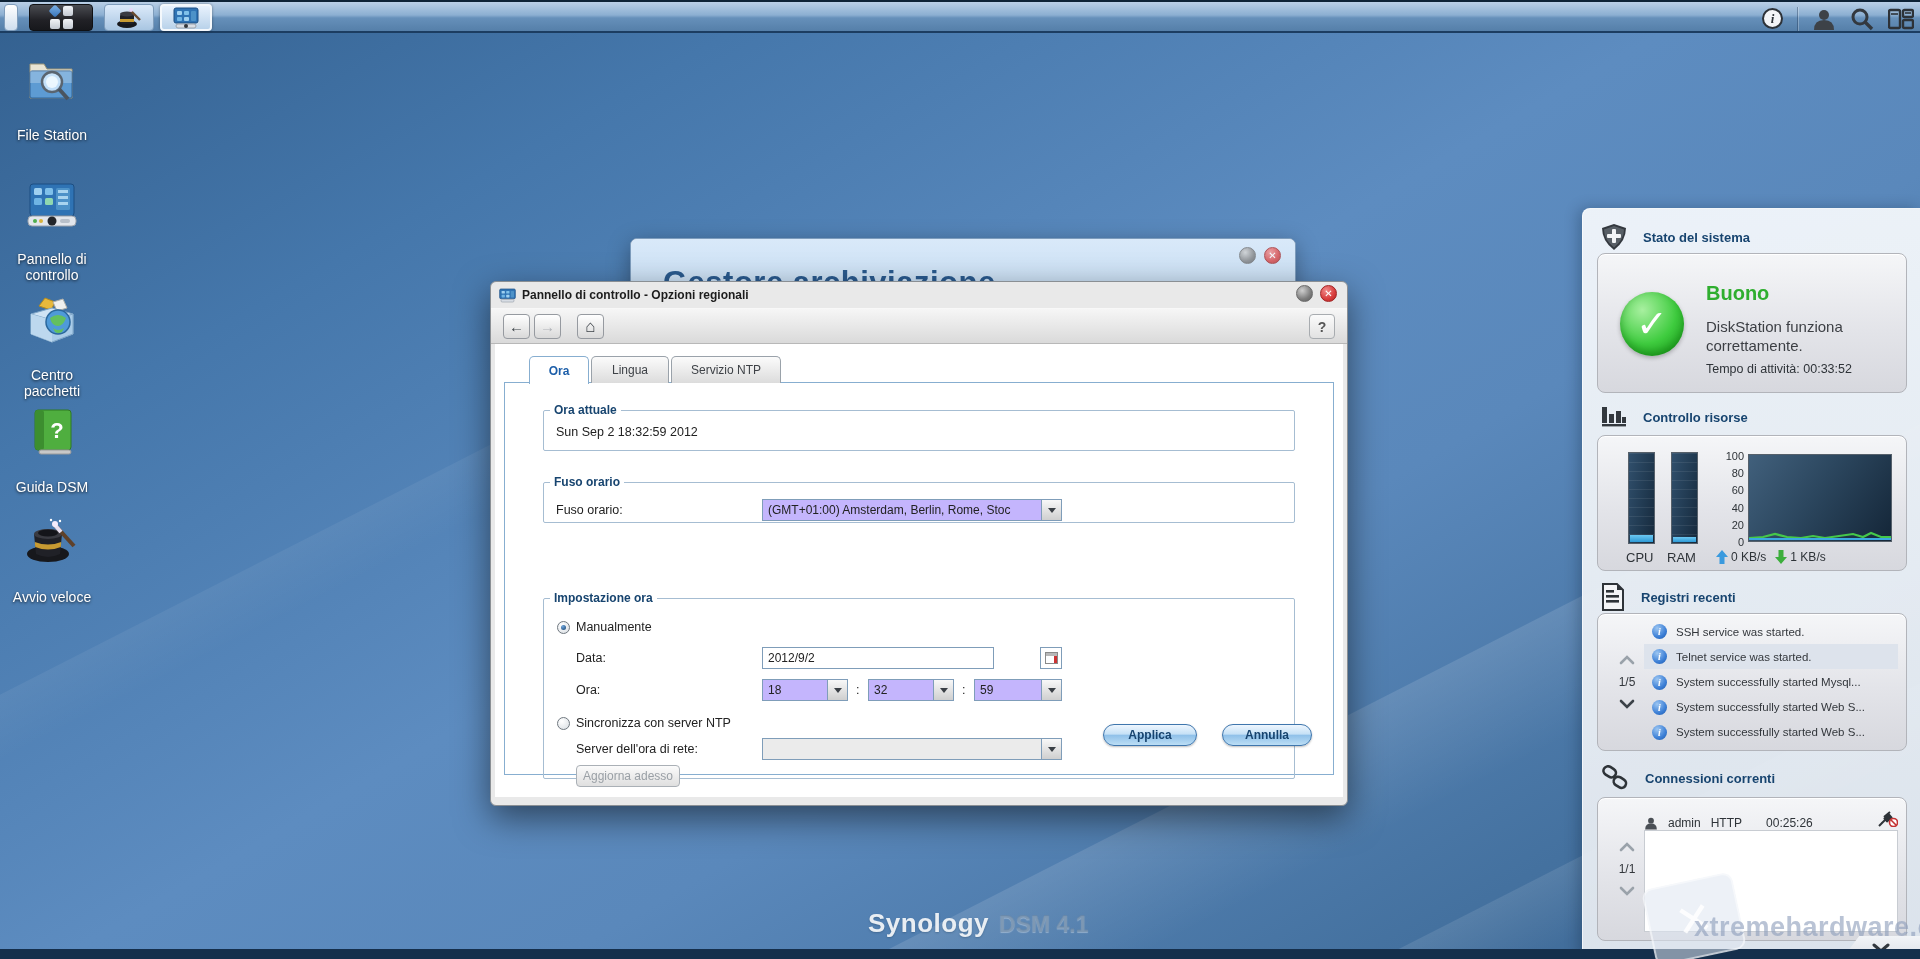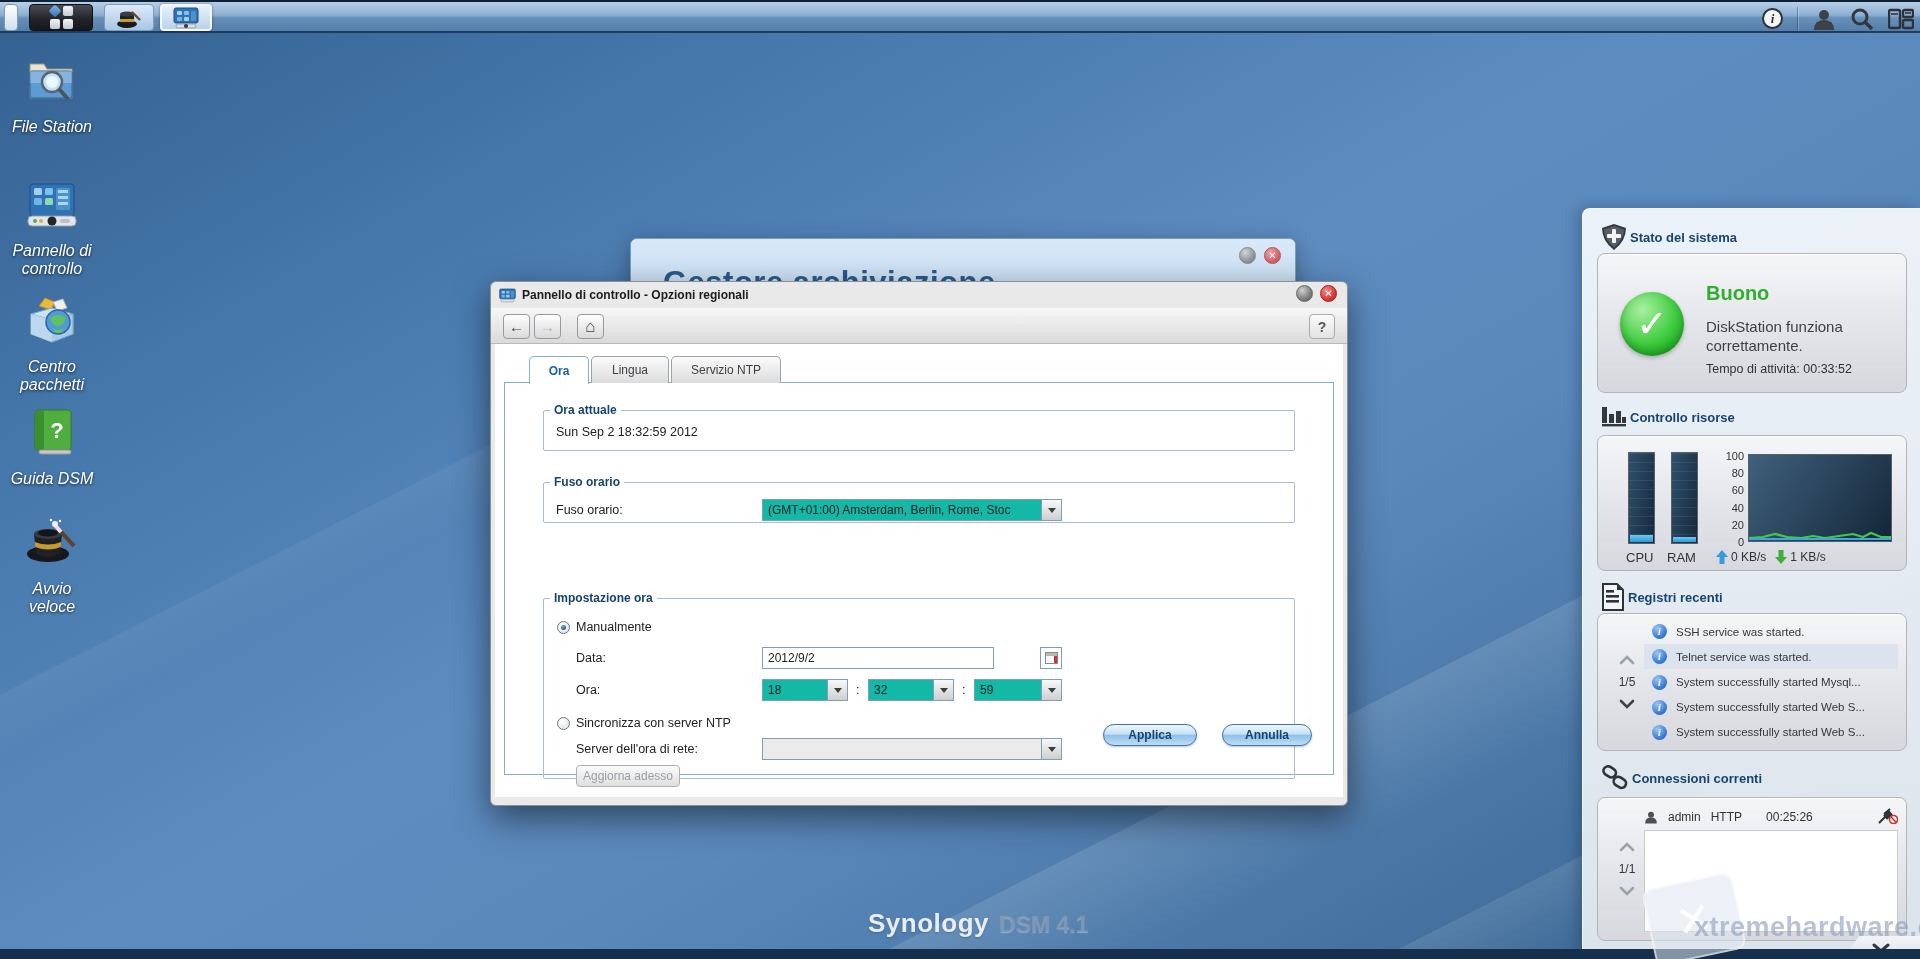--- a/index.html
+++ b/index.html
@@ -37,21 +37,21 @@
     box-shadow:0 0 3px rgba(0,0,0,0.4); display:flex; align-items:center; justify-content:center; }
   .tb-right { position:absolute; right:6px; top:0; height:33px; display:flex; align-items:center; gap:14px; }
   .tb-sep { width:1px; height:24px; background:rgba(20,40,70,0.35); box-shadow:1px 0 0 rgba(255,255,255,0.25); }
   .info-circle { width:21px; height:21px; border-radius:50%; background:#f3f5f8; border:2px solid #2d3238;
     color:#2d3238; font:bold italic 13px "Liberation Serif",serif; display:flex; align-items:center; justify-content:center; cursor:pointer; }
   .tb-icon { cursor:pointer; display:flex; align-items:center; justify-content:center; }
 
   
   .dicon { position:absolute; width:88px; text-align:center; cursor:pointer; }
   .dicon .glyph { display:flex; justify-content:center; }
-  .dicon .lbl { margin-top:14px; font-size:16px; color:#ffffff; text-shadow:0 1px 3px rgba(0,0,0,0.75); line-height:1.15;font-style:italic; }
+  .dicon .lbl { margin-top:23px; font-size:14px; color:#ffffff; text-shadow:0 1px 3px rgba(0,0,0,0.75); line-height:1.15; }
 
   
   .bg-window { position:absolute; left:630px; top:238px; width:666px; height:320px; border-radius:7px;
     background:#e6e6e6; border:1px solid #7d9cbc; box-shadow:0 6px 22px rgba(0,0,0,0.35); overflow:hidden; }
   .bg-titlebar { height:120px; background:linear-gradient(180deg,#d9e9f9 0%, #c2dbf2 60%, #b4d2ee 100%); position:relative; }
   .bg-title { position:absolute; left:32px; top:26px; font-size:31px; font-weight:bold; color:#2a5a8e; letter-spacing:0.5px; }
   .wbtn { width:17px; height:17px; border-radius:50%; display:flex; align-items:center; justify-content:center; cursor:pointer; }
   .wbtn-min { background:radial-gradient(circle at 35% 30%, #cfcfcf, #7d7d7d 60%, #595959); border:1px solid #6a6a6a; }
   .wbtn-close { background:radial-gradient(circle at 35% 30%, #f08a8a, #d83c3c 60%, #b22525); border:1px solid #a02222;
     color:#fff; font-size:10px; font-weight:bold; line-height:1; }
@@ -84,21 +84,21 @@
   .tab-lingua { left:86px; width:78px; }
   .tab-ntp { left:166px; width:110px; }
   .tab-panel { position:absolute; left:9px; right:9px; top:38px; bottom:22px; border:1px solid #87aed0; background:#fff; }
   fieldset.box { position:absolute; left:38px; right:38px; border:1px solid #a6bdd2; border-radius:2px; }
   fieldset.box legend { font-size:12px; font-weight:bold; color:#17446f; margin-left:6px; padding:0 4px; }
   .fs-current { top:20px; height:48px; }
   .fs-tz { top:92px; height:48px; }
   .fs-set { top:160px; height:188px;margin-top:48px; }
   .plain-value { position:absolute; left:12px; top:16px; font-size:12.5px; color:#222; }
   .form-label { position:absolute; font-size:12.5px; color:#222; }
-  .sel { position:absolute; height:22px; border:1px solid #7f9db9; background:#14b8a6; display:flex; align-items:center; cursor:pointer; }
+  .sel { position:absolute; height:22px; border:1px solid #7f9db9; background:#c4b5fd; display:flex; align-items:center; cursor:pointer; }
   .sel .sel-text { flex:1; font-size:12px; color:#222; padding:0 5px; white-space:nowrap; overflow:hidden; }
   .sel .sel-arrow { width:20px; align-self:stretch; border-left:1px solid #7f9db9;
     background:linear-gradient(180deg,#f8f8f8,#cfcfcf); display:flex; align-items:center; justify-content:center; }
   .sel .sel-arrow::after { content:""; border-left:4px solid transparent; border-right:4px solid transparent; border-top:5px solid #3a3f45; }
   .sel.disabled { background:#ebebeb; }
   .sel.disabled .sel-text { color:#999; }
   .txt-input { position:absolute; height:22px; border:1px solid #7f9db9; background:#fff; font-size:12px; color:#222; padding:0 5px;
     font-family:"Liberation Sans","DejaVu Sans",sans-serif; }
   .cal-btn { position:absolute; width:22px; height:22px; border:1px solid #7f9db9; background:#fff; cursor:pointer;
     display:flex; align-items:center; justify-content:center; }
@@ -119,21 +119,21 @@
     color:#17446f; font-size:12px; font-weight:bold; display:flex; align-items:center; justify-content:center; cursor:pointer;
     box-shadow:0 1px 2px rgba(0,0,0,0.25); }
   .btn-apply { left:598px; width:94px; bottom:28px; }
   .btn-cancel { left:717px; width:90px; bottom:28px; }
 
   
   .sidebar { position:absolute; left:1582px; top:208px; width:338px; height:751px;
     background:linear-gradient(180deg, rgba(242,246,250,0.96), rgba(226,232,239,0.96));
     border-left:1px solid rgba(255,255,255,0.65); border-top:1px solid rgba(255,255,255,0.65);
     border-radius:8px 0 0 0; box-shadow:-4px 0 14px rgba(0,20,40,0.25); }
-  .sb-header { position:absolute; left:18px; display:flex; align-items:center; gap:3px; }
+  .sb-header { position:absolute; left:18px; display:flex; align-items:center; gap:16px; }
   .sb-header .sb-title { font-size:13px; font-weight:bold; color:#17446f; }
   .sb-box { position:absolute; left:14px; width:310px; border:1px solid #b2b4ba; border-radius:8px;
     background:linear-gradient(180deg,#f5f6f8 0%, #e3e4e9 55%, #d7d8de 100%); box-shadow:inset 0 1px 0 #fff; }
   .hdr-status { top:14px; } .box-status { top:44px; height:140px; }
   .hdr-res { top:196px; } .box-res { top:226px; height:136px; }
   .hdr-logs { top:374px; } .box-logs { top:404px; height:138px; }
   .hdr-conn { top:556px; } .box-conn { top:588px; height:144px; }
   .check-circle { position:absolute; left:22px; top:38px; width:64px; height:64px; border-radius:50%;
     background:radial-gradient(circle at 35% 28%, #a8f0a0, #3fcc3f 55%, #159815);
     box-shadow:inset 0 -4px 8px rgba(0,90,0,0.4), 0 2px 4px rgba(0,0,0,0.25);
@@ -156,21 +156,21 @@
   .pager { position:absolute; left:6px; top:0; width:46px; height:100%; display:flex; flex-direction:column;
     align-items:center; justify-content:center; gap:10px; }
   .pager .pg-num { font-size:12px; color:#33373c; }
   .pager svg { cursor:pointer; }
   .log-rows { position:absolute; left:46px; right:8px; top:5px; bottom:5px; display:flex; flex-direction:column; }
   .log-row { flex:1; display:flex; align-items:center; gap:9px; padding-left:8px; font-size:11.5px; color:#33373c; white-space:nowrap; overflow:hidden; }
   .log-row.alt { background:#dde3ec; }
   .info-dot { width:15px; height:15px; border-radius:50%; flex:0 0 15px;
     background:radial-gradient(circle at 35% 28%, #9cc6f2, #3c7fd6 60%, #1b56a8);
     color:#fff; font:bold italic 10px "Liberation Serif",serif; display:flex; align-items:center; justify-content:center; }
-  .conn-row { position:absolute; left:46px; right:8px; top:6px; height:26px; display:flex; align-items:center; gap:10px;
+  .conn-row { position:absolute; left:46px; right:8px; top:6px; height:26px; display:flex; align-items:flex-end; gap:10px;
     font-size:12px; color:#2e3338; }
   .conn-white { position:absolute; left:46px; right:8px; top:32px; bottom:8px; background:#fff; border:1px solid #c8ccd2; }
   .disconnect { margin-left:auto; cursor:pointer; }
   .collapse-tab { position:absolute; left:1842px; top:936px; width:78px; height:23px;
     background:linear-gradient(180deg,#f2f4f7,#dde1e7); clip-path:polygon(22% 0, 100% 0, 100% 100%, 0 100%);
     display:flex; align-items:center; justify-content:center; cursor:pointer; box-shadow:0 -1px 2px rgba(0,0,0,0.15); }
 
   
   .syno-mark { position:absolute; left:868px; top:908px; display:flex; align-items:baseline; gap:10px; pointer-events:none; }
   .syno-brand { font-size:26px; font-weight:bold; color:rgba(255,255,255,0.88); letter-spacing:0.5px;

